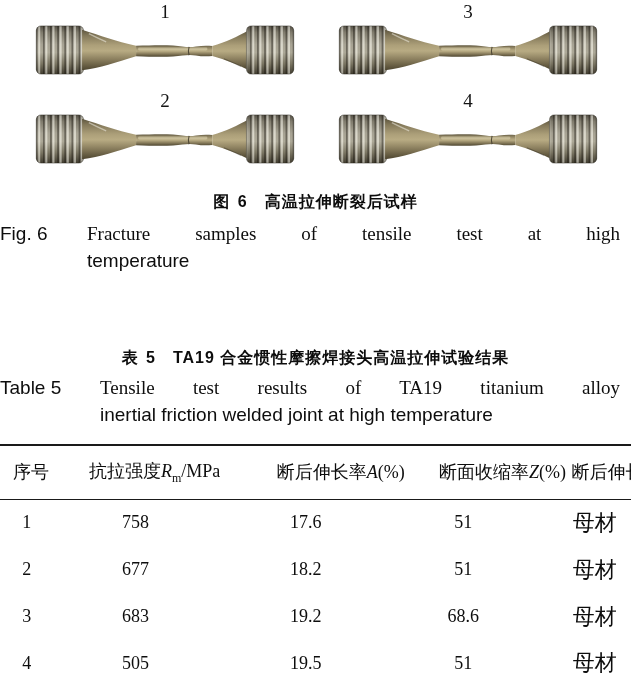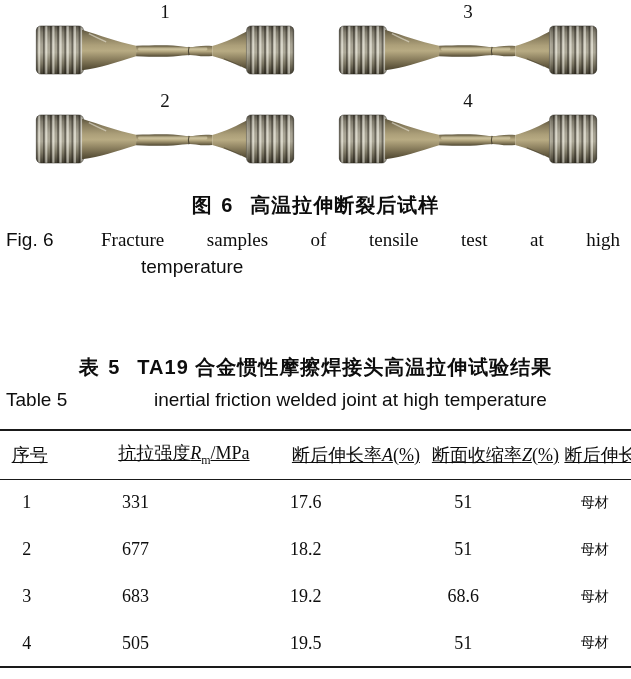--- a/index.html
+++ b/index.html
@@ -27,40 +27,39 @@
     font-size: 19px; line-height: 19px; height: 19px;
     margin-bottom: 2px; color: #141414;
   }
   .spec-svg { display: block; width: 270px; height: 54px; }
   .defs-holder { position: absolute; width: 0; height: 0; overflow: hidden; }
 
   
   .cap-cn {
     margin-top: 26px;
     text-align: center;
-    font-size: 20px; font-weight: bold;
+    font-size: 16px; font-weight: bold;
     letter-spacing: 1px;
     color: #0d0d0d;
   }
   .cap-cn .cap-cn-label { margin-right: 16px; letter-spacing: 2px; }
   .cap-en {
     display: flex;
-    padding: 0 11px 0 6px;
+    padding: 0 11px 0 0;
     font-size: 19px;
     line-height: 27px;
     color: #0d0d0d;
-    gap: 8px;
   }
   .cap-en.figcap { margin-top: 7px; }
   .cap-en.tabcap { margin-top: 5px; }
   .cap-en-label { flex: 0 0 87px; }
   .cap-en.tabcap .cap-en-label { flex-basis: 100px; }
   .cap-en-text { flex: 1 1 auto; }
   .jline { text-align: justify; text-align-last: justify; font-family: Liberation Serif, serif; }
-  .nline { text-align: left; margin-left: 40px; }
+  .nline { text-align: left; }
 
   .tab-cap-cn { margin-top: 74px; }
 
   
   .results-table-wrap { margin-top: 16px; }
   table {
     width: 100%;
     border-collapse: collapse;
     border-top: 2.5px solid #1a1a1a;
     border-bottom: 2.5px solid #1a1a1a;
@@ -69,40 +68,39 @@
   }
   col.c1 { width: 8.5%; }
   col.c2 { width: 32%; }
   col.c3 { width: 27%; }
   col.c4 { width: 21%; }
   col.c5 { width: 11.5%; }
   thead th {
     font-weight: normal;
     font-size: 18px;
     height: 49px;
-    text-align: right;
+    text-align: center;
     white-space: nowrap;
     border-bottom: 1.3px solid #1a1a1a;
-    padding: 6px;
-    color: #0d0d0d;
-    text-decoration: underline;
+    padding: 13px;
+    color: #0d0d0d;
   }
   thead th i { font-family: "Liberation Serif", serif; }
   thead th sub { font-size: 12px; }
   tbody td {
     height: 47px;
     text-align: center;
     font-size: 18px;
     padding: 0;
     color: #0d0d0d;
   }
   tbody td:nth-child(2) { padding-right: 38px; }
   tbody td:nth-child(3) { padding-right: 70px; }
   tbody td:nth-child(4) { padding-right: 58px; }
-  tbody td:nth-child(5) { padding-right: 0; font-size: 14px; }
+  tbody td:nth-child(5) { padding-right: 0; font-size: 22px; }
 </style>
 </head>
 <body>
 
 <svg class="defs-holder" aria-hidden="true">
   <defs>
     <linearGradient id="gGrip" x1="0" y1="0" x2="0" y2="1">
       <stop offset="0" stop-color="#57534a"></stop>
       <stop offset="0.14" stop-color="#8e8a7c"></stop>
       <stop offset="0.38" stop-color="#bcb8a9"></stop>
@@ -181,20 +179,21 @@
       <span class="nline" style="display:block">temperature</span>
     </span>
   </div>
 
   <div class="cap-cn tab-cap-cn">
     <span class="cap-cn-label">表 5</span><span>TA19 合金惯性摩擦焊接头高温拉伸试验结果</span>
   </div>
   <div class="cap-en tabcap">
     <span class="cap-en-label">Table 5</span>
     <span class="cap-en-text">
+      <span class="jline" style="display:block">Tensile test results of TA19 titanium alloy</span>
       <span class="nline" style="display:block">inertial friction welded joint at high temperature</span>
     </span>
   </div>
 
   <div class="results-table-wrap">
     <table>
       <colgroup>
         <col class="c1">
           <col class="c2">
           <col class="c3">
@@ -206,21 +205,21 @@
           <th><span>序号</span></th>
           <th><span>抗拉强度</span><i>R</i><sub>m</sub><span>/MPa</span></th>
           <th><span>断后伸长率</span><i>A</i><span>(%)</span></th>
           <th><span>断面收缩率</span><i>Z</i><span>(%)</span></th>
           <th><span>断后伸长率</span></th>
         </tr>
       </thead>
       <tbody>
         <tr>
           <td>1</td>
-          <td>331</td>
+          <td>758</td>
           <td>17.6</td>
           <td>51</td>
           <td>母材</td>
         </tr>
         <tr>
           <td>2</td>
           <td>677</td>
           <td>18.2</td>
           <td>51</td>
           <td>母材</td>

